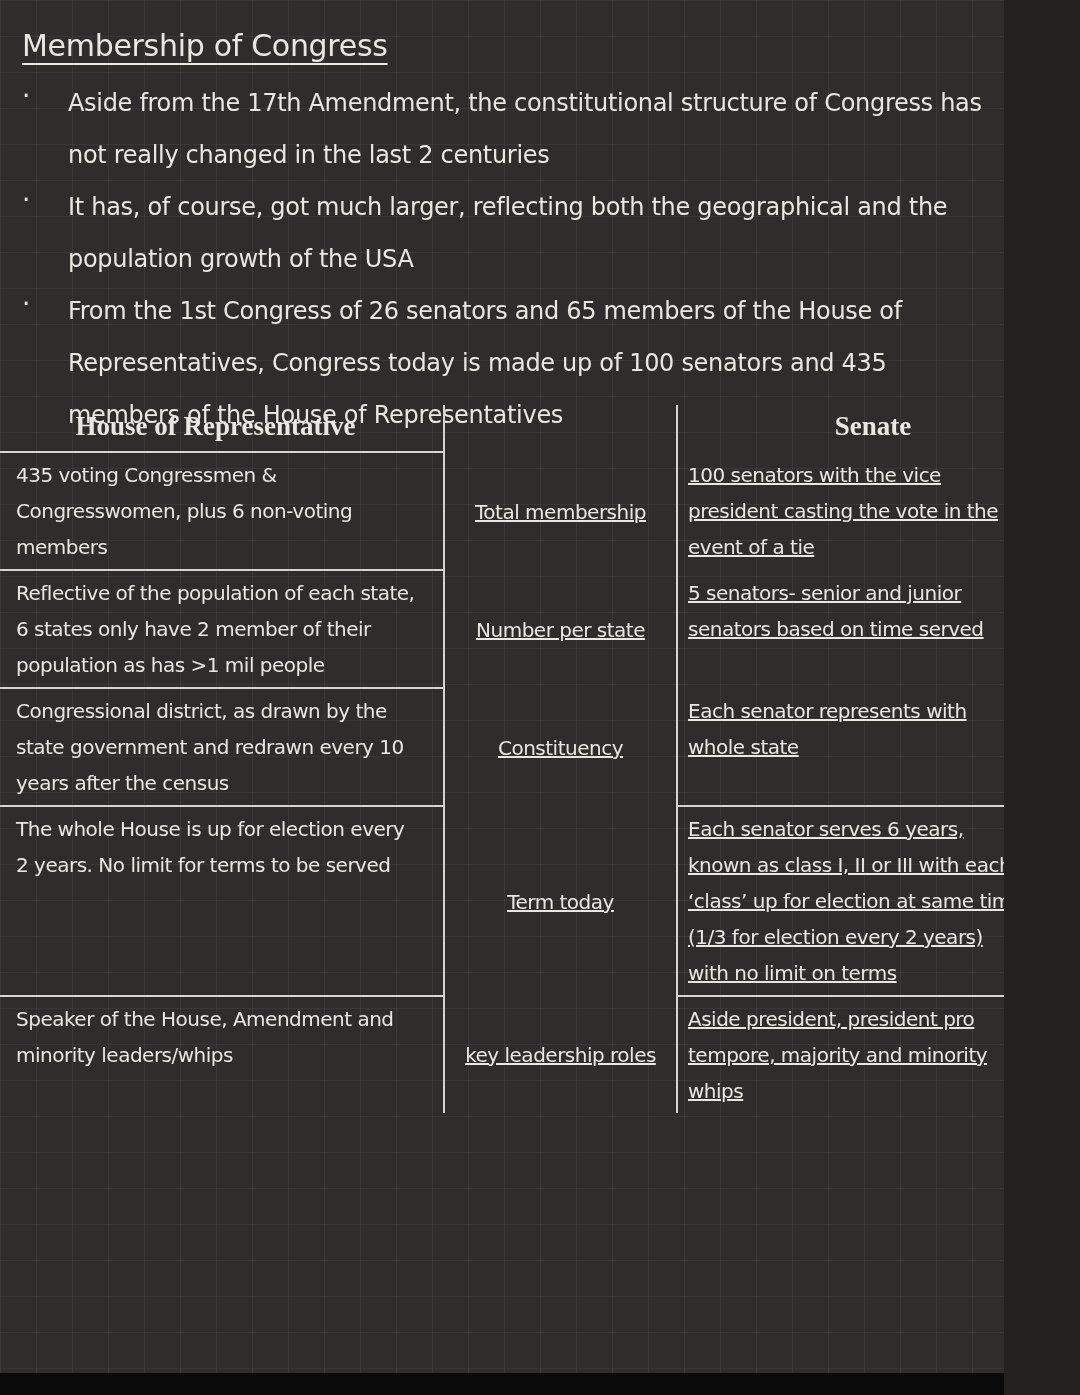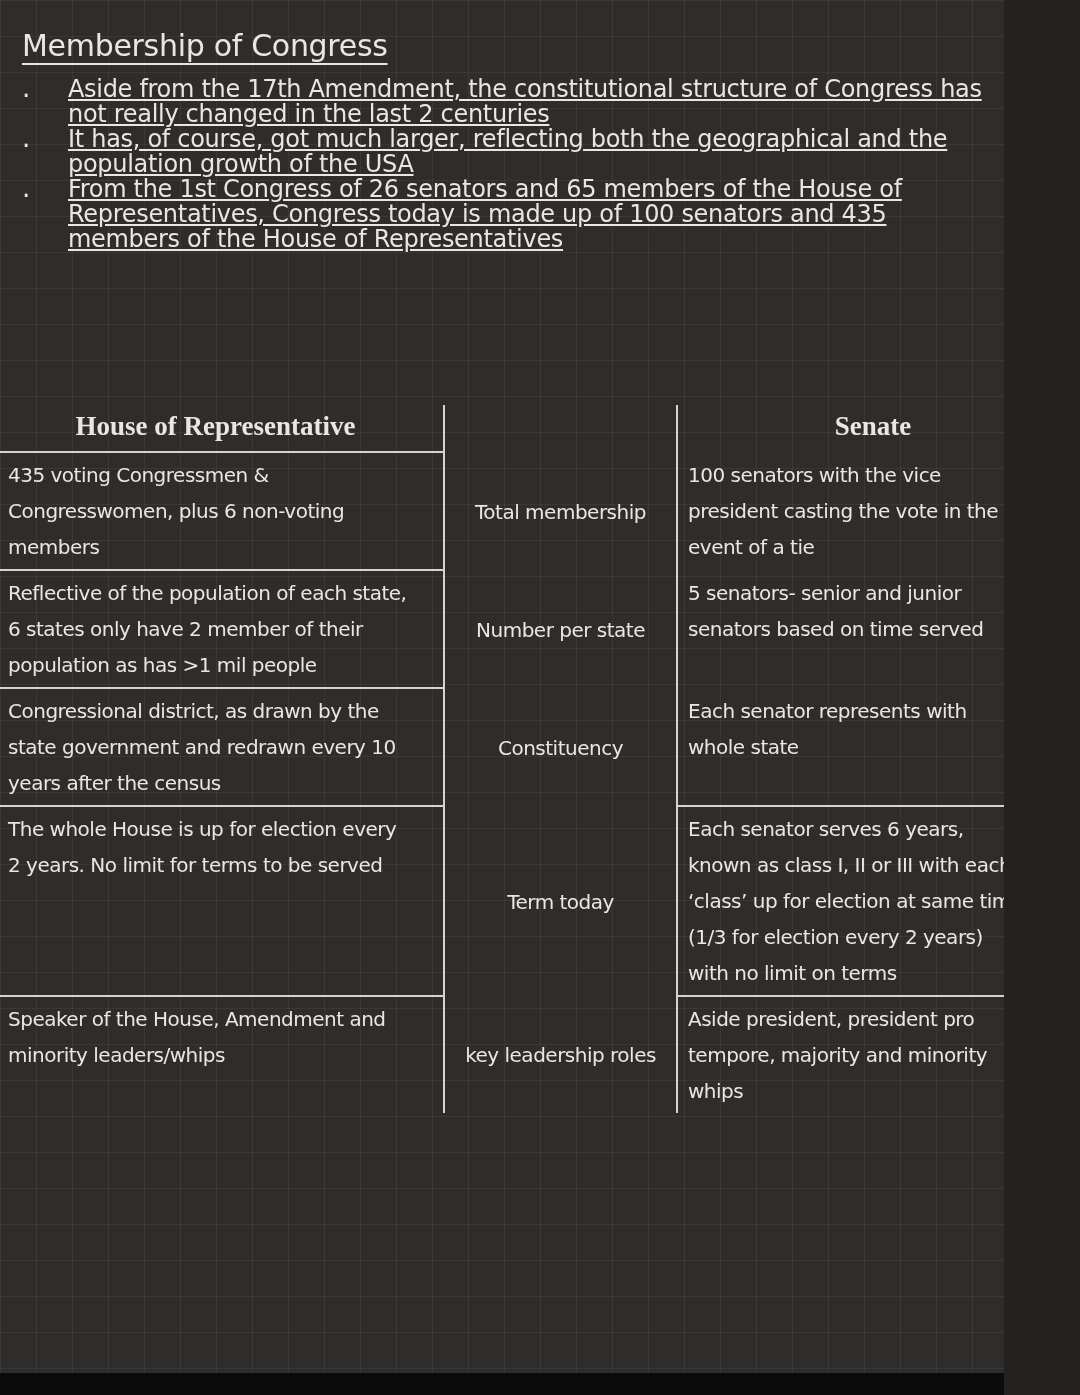--- a/index.html
+++ b/index.html
@@ -32,55 +32,55 @@
   }
   .bullets{margin-top:14px;}
   .bullet{display:flex;align-items:flex-start;}
   .marker{
     flex:0 0 46px;
     font-size:26px;
     line-height:39px;
   }
   .bullet-text{
     font-size:24px;
-    line-height:25px;
+    line-height:52px;
     letter-spacing:-0.3px;
     white-space:pre-line;
     max-width:960px;
-    text-decoration:underline;
   }
   
   .table{
     position:absolute;
     top:405px;left:0;
     width:1080px;
     display:grid;
     grid-template-columns:443px 235px 1fr;
   }
   .hcell{
     font-family:"Liberation Serif", serif;
     font-weight:bold;
     font-size:27px;
     text-align:center;
     padding:6px 12px 9px 0;
   }
   .mid-border{
     border-left:2px solid var(--line,#d6d4d0);
     border-right:2px solid var(--line,#d6d4d0);
+    text-decoration:underline;
   }
   .bb{border-bottom:2px solid var(--line,#d6d4d0);}
   .cell{
     font-size:20px;
     line-height:36px;
     letter-spacing:-0.5px;
     white-space:pre-line;
     padding:4px 6px;
   }
-  .cell.house{padding-left:8px;}
-  .cell.senate{padding-left:10px;}
+  .cell.house{padding-left:16px;}
+  .cell.senate{padding-left:10px;text-decoration:underline;}
   .cell.mid{
     display:flex;align-items:center;justify-content:center;
     text-align:center;
     white-space:normal;
     padding:4px 2px;
   }
   .bottom-bar{
     position:absolute;
     left:0;bottom:0;
     width:100%;height:22px;

